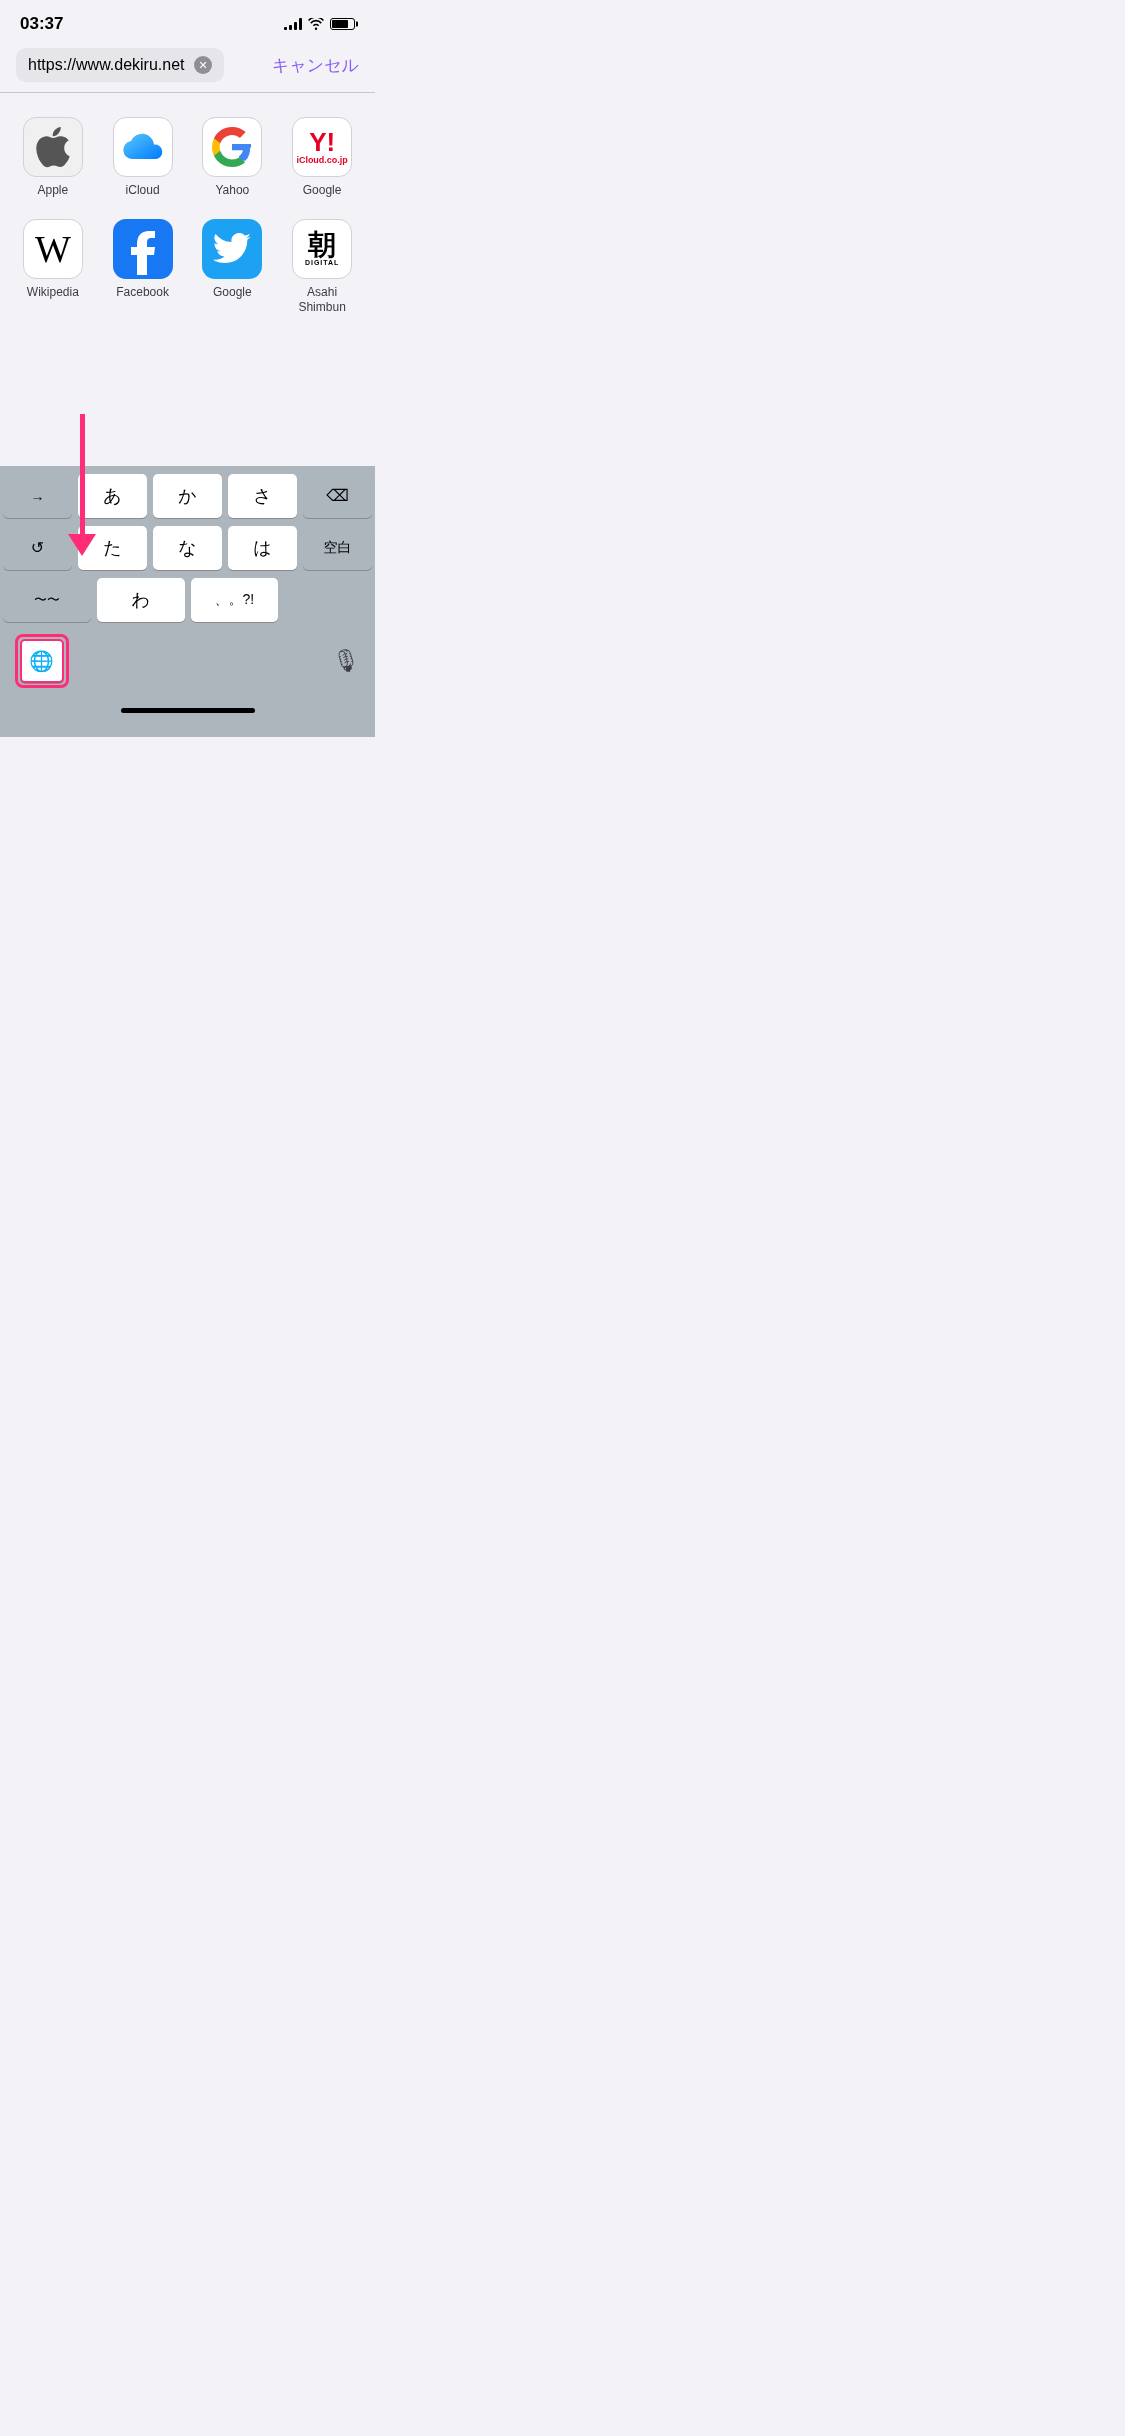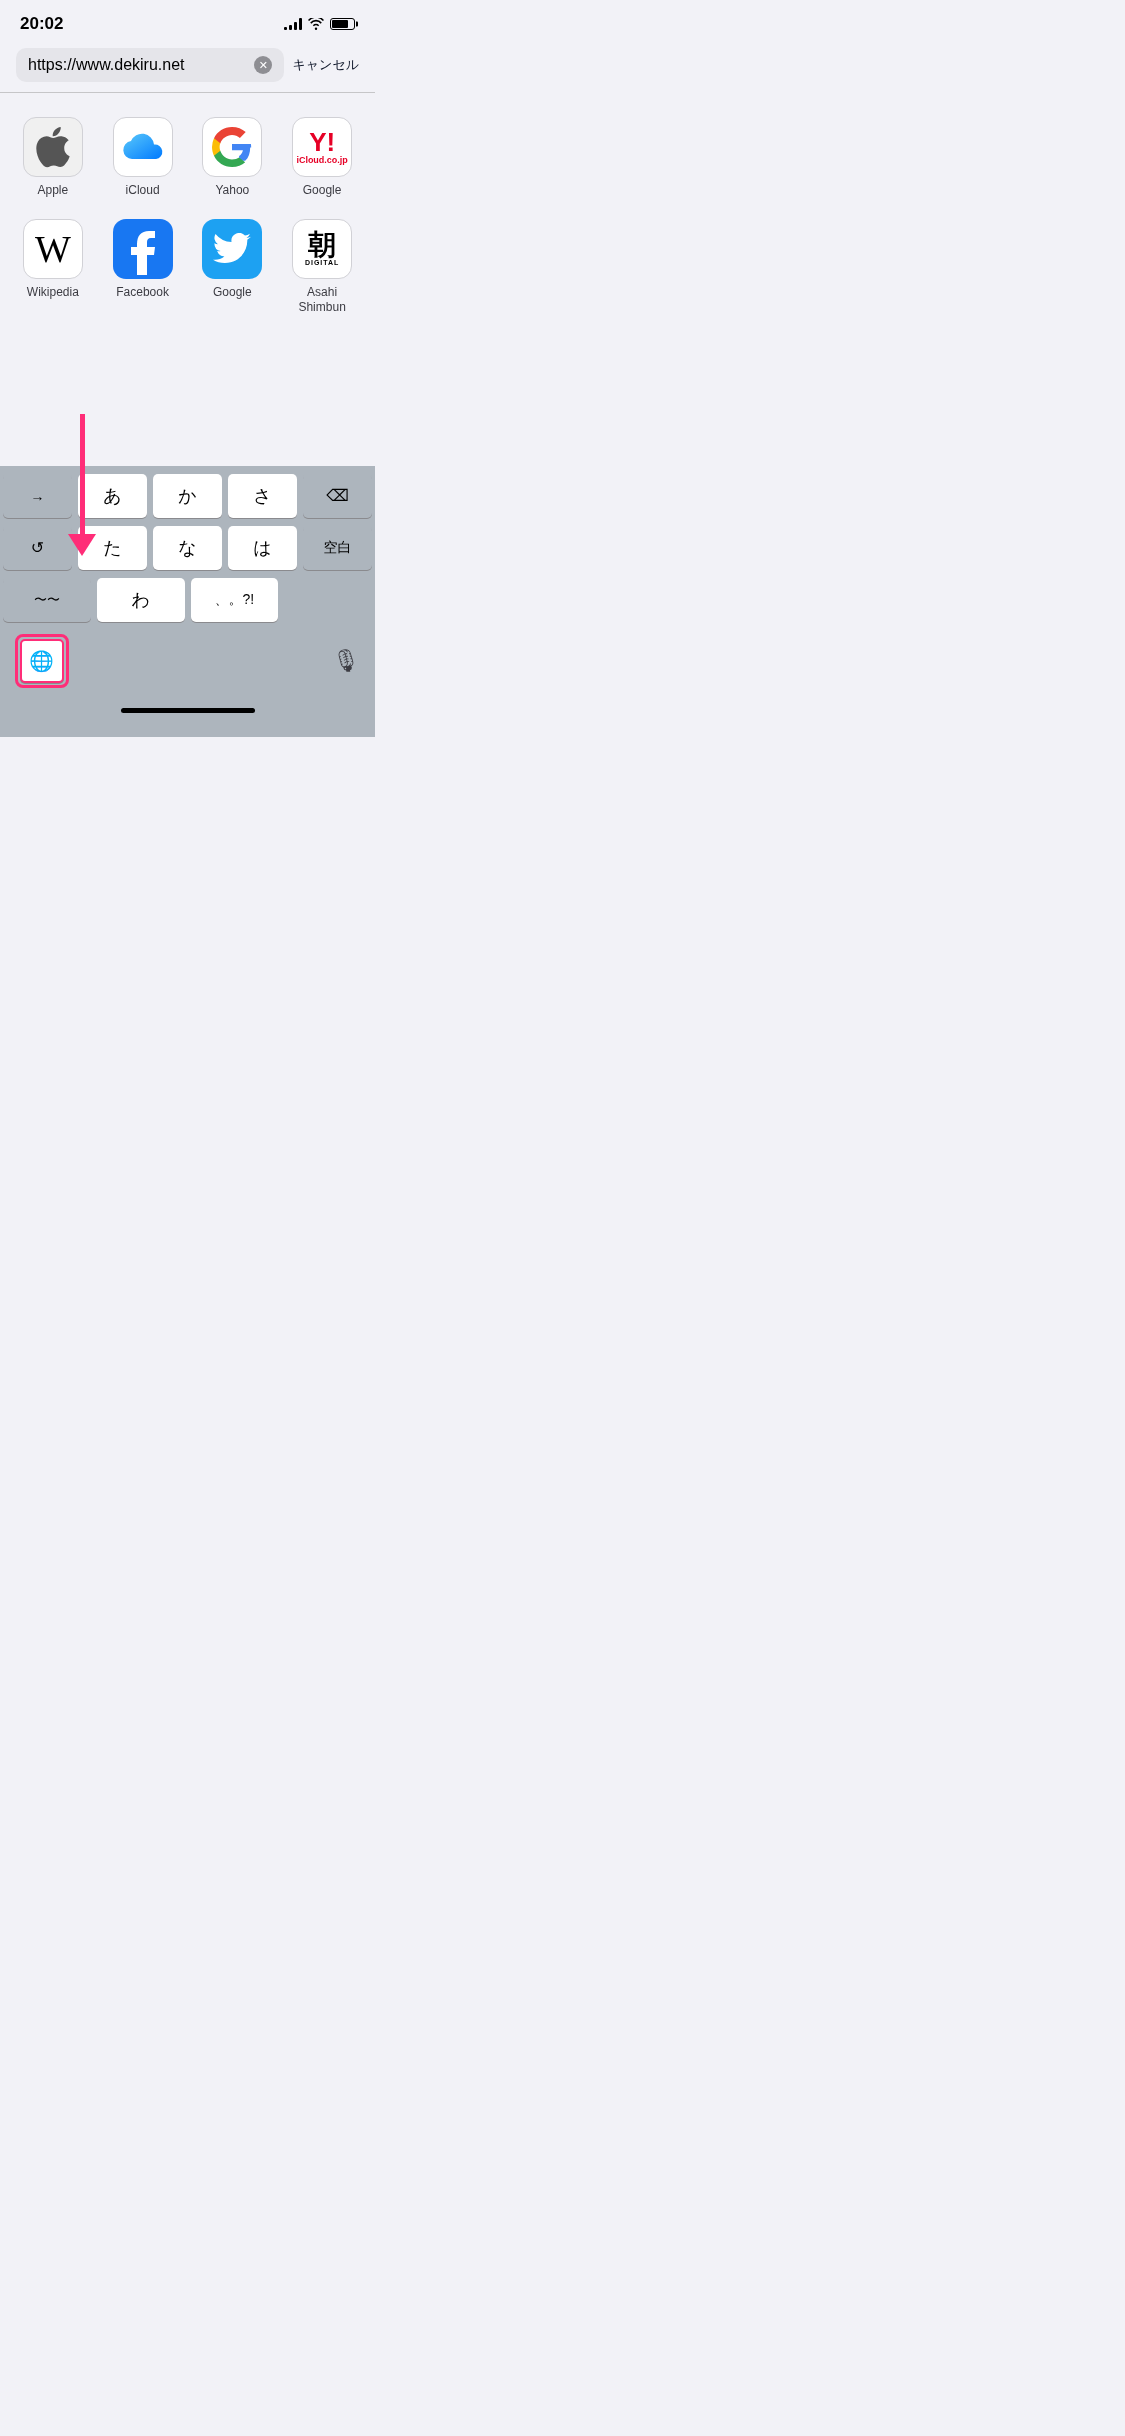--- a/index.html
+++ b/index.html
@@ -100,24 +100,25 @@
       height: 18px;
       background: #8e8e93;
       border-radius: 50%;
       display: flex;
       align-items: center;
       justify-content: center;
       color: #fff;
       font-size: 11px;
     }
     .cancel-btn {
-      color: #0f172a;
-      font-size: 13px;
+      color: #8b5cf6;
+      font-size: 17px;
       white-space: nowrap;
       font-weight: 400;
+      margin-left: 40px;
     }
 
     
     .divider {
       height: 1px;
       background: #c6c6c8;
       margin: 0 0 0 0;
     }
 
     
@@ -304,21 +305,21 @@
 
     .mic-icon {
       font-size: 22px;
       color: #3c3c43;
     }
   </style>
 </head>
 <body>
 
 <div class="status-bar">
-  <span class="status-time">20:02</span>
+  <span class="status-time">03:37</span>
   <div class="status-icons">
     <div class="signal-bars">
       <span></span>
         <span></span>
         <span></span>
         <span></span>
     </div>
 
     <svg width="16" height="12" viewBox="0 0 16 12">
       <path d="M8 9.5a1.2 1.2 0 1 1 0 2.4A1.2 1.2 0 0 1 8 9.5z" fill="#000"></path>

